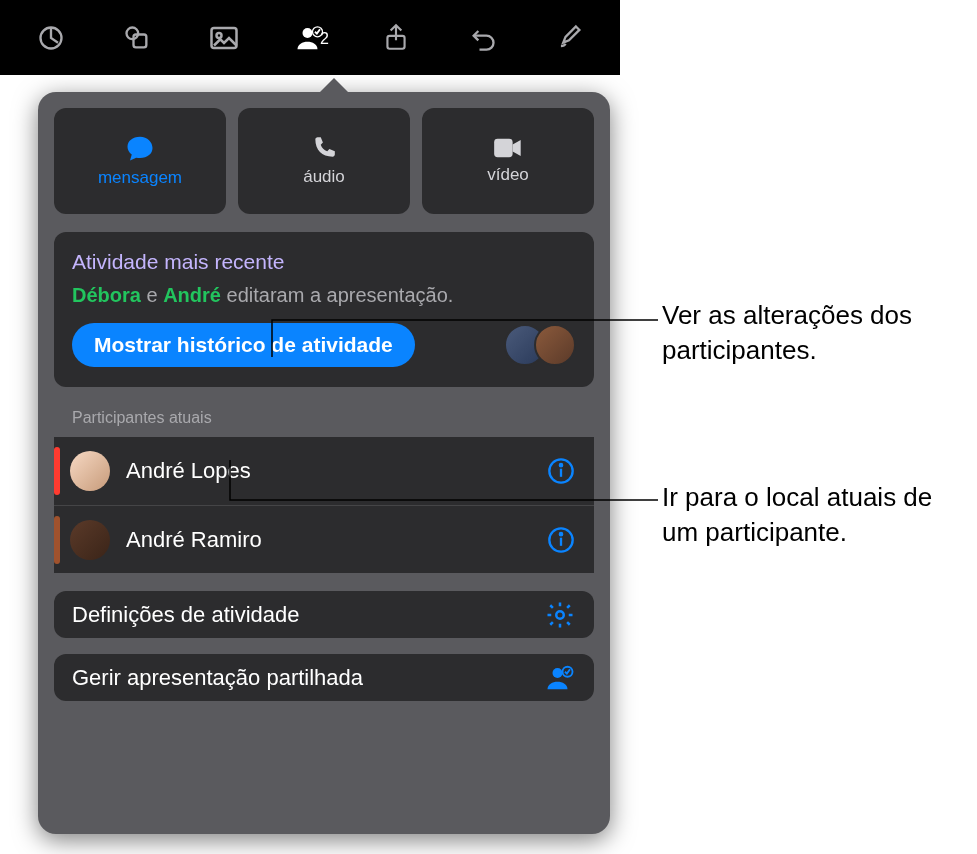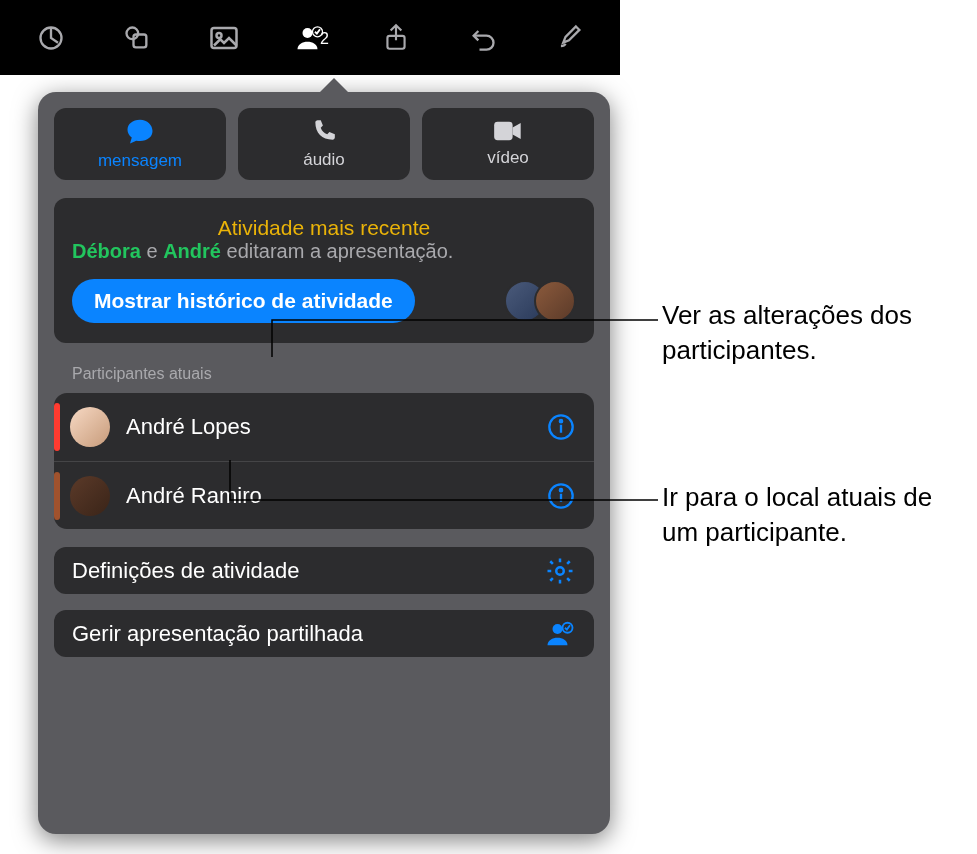--- a/index.html
+++ b/index.html
@@ -59,44 +59,44 @@
     border-right: 16px solid transparent;
     border-bottom: 16px solid #5a5a5e;
   }
   .comm-row {
     display: flex;
     gap: 12px;
     margin-bottom: 18px;
   }
   .comm-btn {
     flex: 1;
-    height: 72px;
+    height: 106px;
     background: #2c2c2e;
     border-radius: 12px;
     display: flex;
     flex-direction: column;
     align-items: center;
     justify-content: center;
     gap: 6px;
     color: #d4d4d8;
     font-size: 17px;
   }
   .comm-btn.active { color: #0a84ff; }
   .comm-btn.active svg { color: #0a84ff; }
   .comm-btn svg { color: #d4d4d8; }
   .panel {
     background: #2c2c2e;
     border-radius: 12px;
     padding: 18px 18px 20px 18px;
     margin-bottom: 18px;
   }
   .panel-title {
-    color: #eab308;
+    color: #c4b5fd;
     font-size: 21px;
-    text-align: center;
+    margin-bottom: 10px;
   }
   .activity-text {
     color: #a9a9ad;
     font-size: 20px;
     margin-bottom: 16px;
   }
   .activity-text .name { color: #22c55e; font-weight: 600; }
   .activity-row {
     display: flex;
     align-items: center;
@@ -123,21 +123,21 @@
     background: #888;
   }
   .avatar-stack .av:first-child { margin-left: 0; }
   .sect-label {
     color: #a9a9ad;
     font-size: 16px;
     padding: 4px 18px 10px 18px;
   }
   .list {
     background: #2c2c2e;
-    border-radius: 13px;
+    border-radius: 0;
     margin-bottom: 18px;
     overflow: hidden;
   }
   .list-row {
     display: flex;
     align-items: center;
     height: 68px;
     padding: 0 16px 0 0;
     position: relative;
   }

